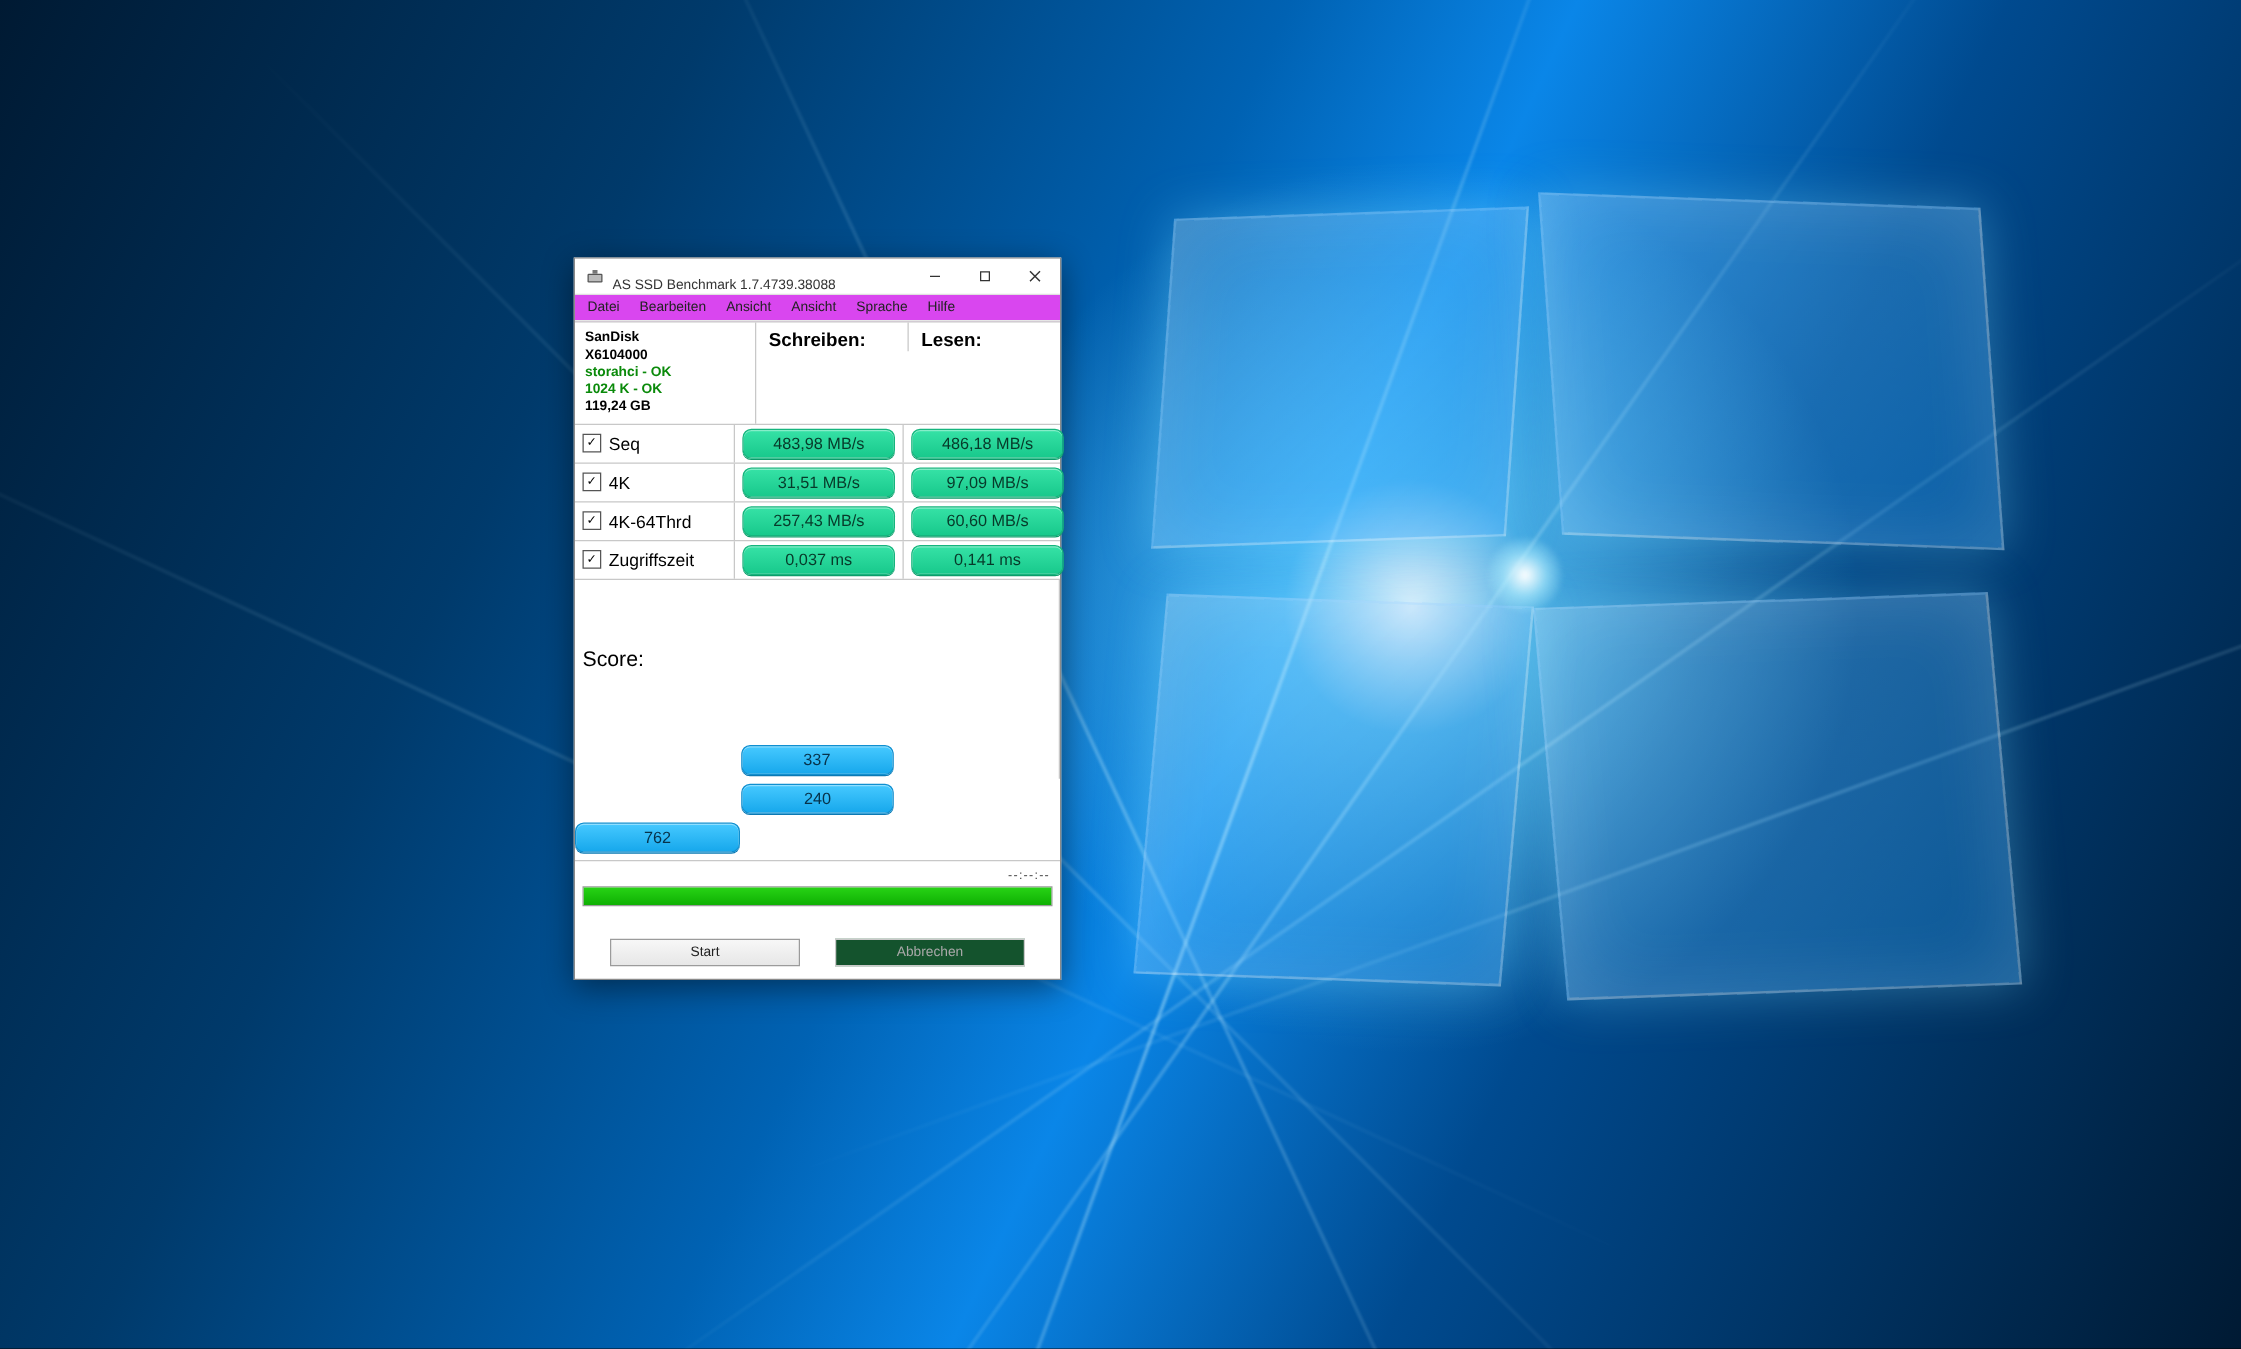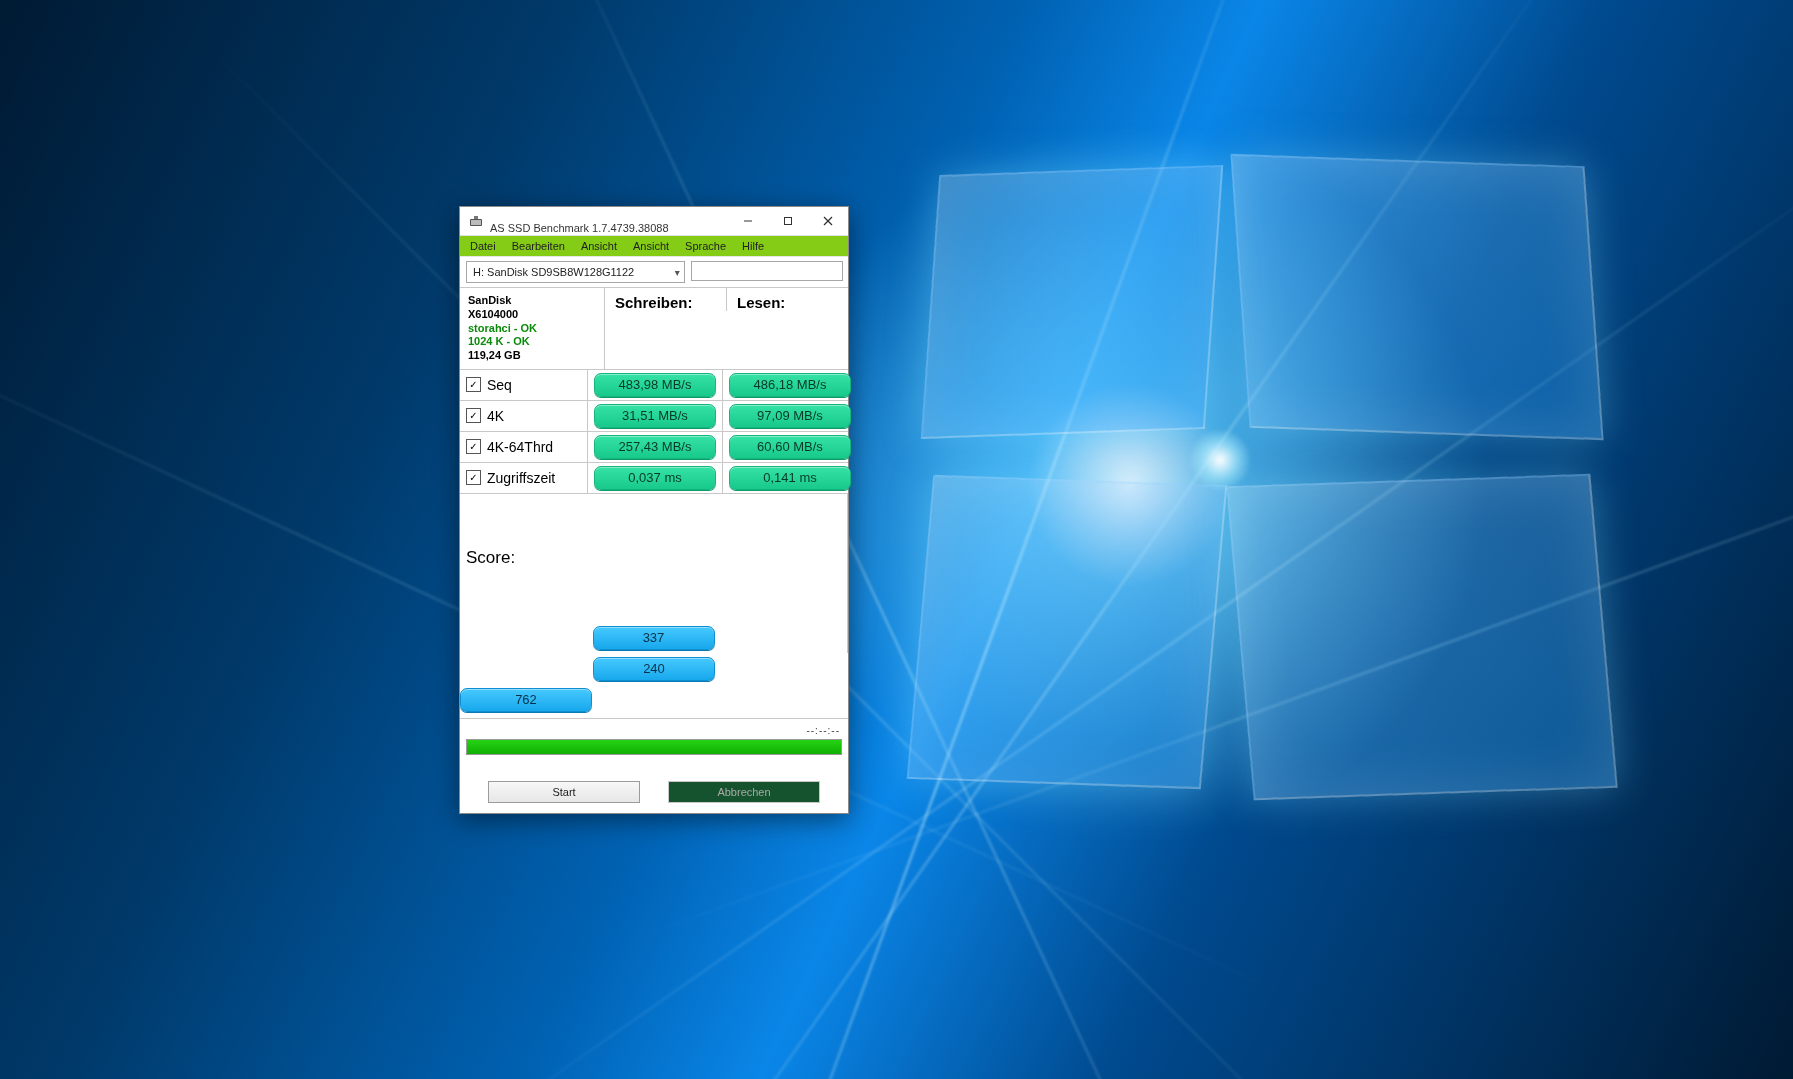--- a/index.html
+++ b/index.html
@@ -92,21 +92,21 @@
     font-size: 12px; color:#333;
     cursor: default;
   }
 
   
   .menubar {
     height: 20px;
     display:flex; align-items:center;
     padding: 0 2px;
     gap: 0;
-    background:#84cc16;
+    background:#d946ef;
     border-bottom: 1px solid #e6e6e6;
   }
   .menubar .menu-item {
     padding: 2px 8px;
     font-size: 11px;
     color:#222;
     cursor: default;
   }
 
   
@@ -320,27 +320,20 @@
 
     <div class="menubar">
       <div class="menu-item">Datei</div>
       <div class="menu-item">Bearbeiten</div>
       <div class="menu-item">Ansicht</div>
       <div class="menu-item">Ansicht</div>
       <div class="menu-item">Sprache</div>
       <div class="menu-item">Hilfe</div>
     </div>
 
-    <div class="drive-row">
-      <div class="drive-select">
-        <span>H: SanDisk SD9SB8W128G1122</span>
-        <span class="chev">▾</span>
-      </div>
-      <input class="drive-input" type="text" value="" style="">
-    </div>
 
     <div class="grid">
 
       <div class="row head-row">
         <div class="device-info">
           <div>SanDisk</div>
           <div>X6104000</div>
           <div class="ok">storahci - OK</div>
           <div class="ok">1024 K - OK</div>
           <div>119,24 GB</div>

